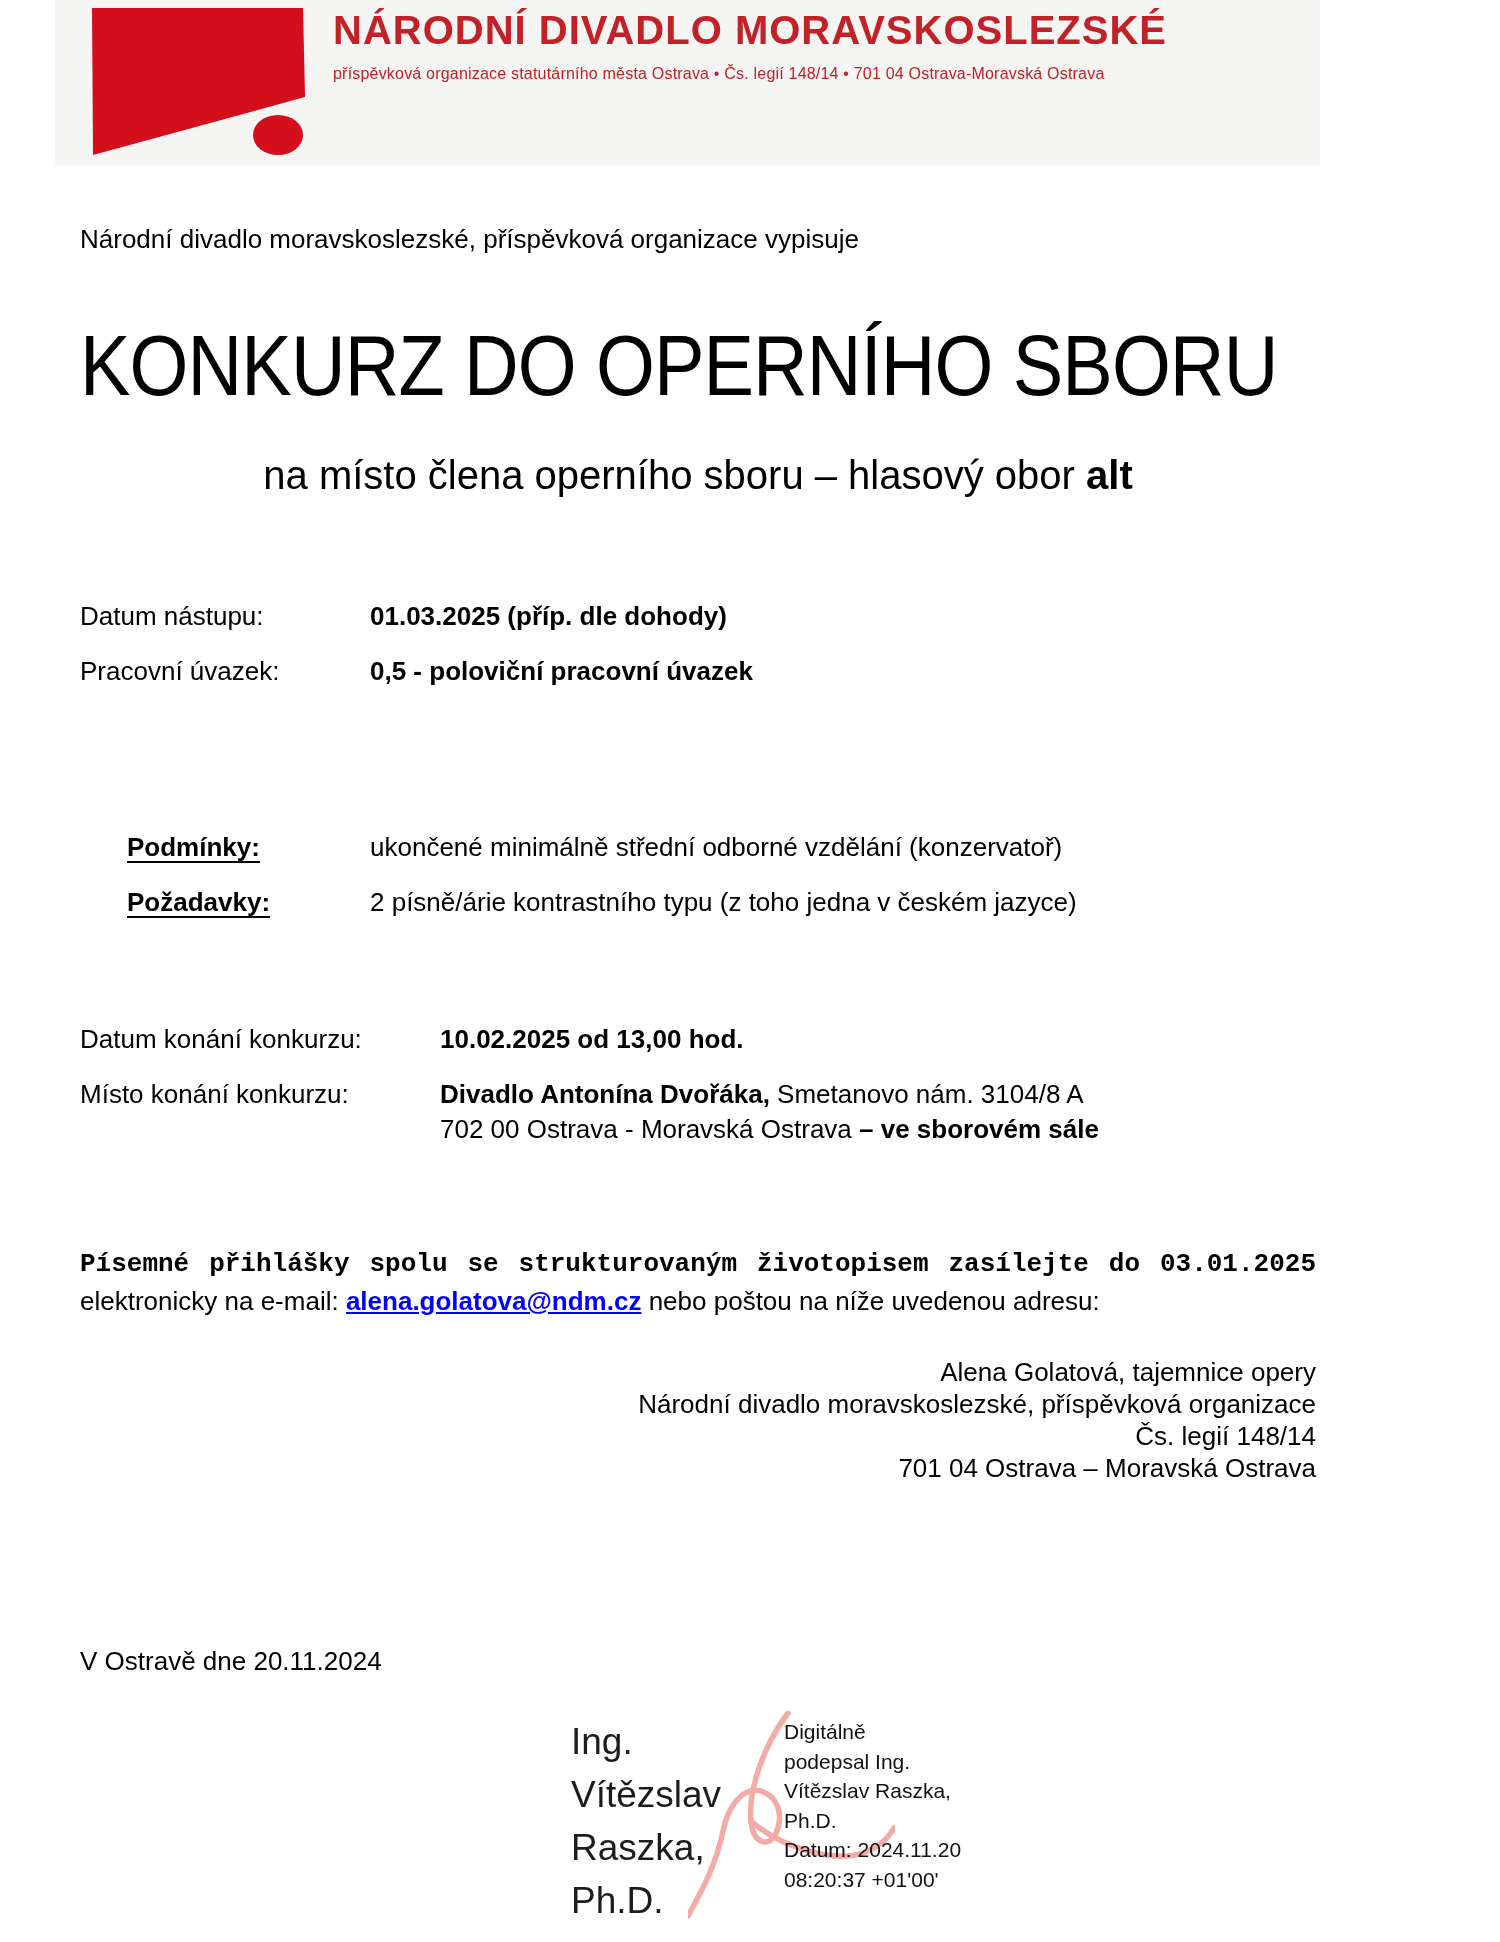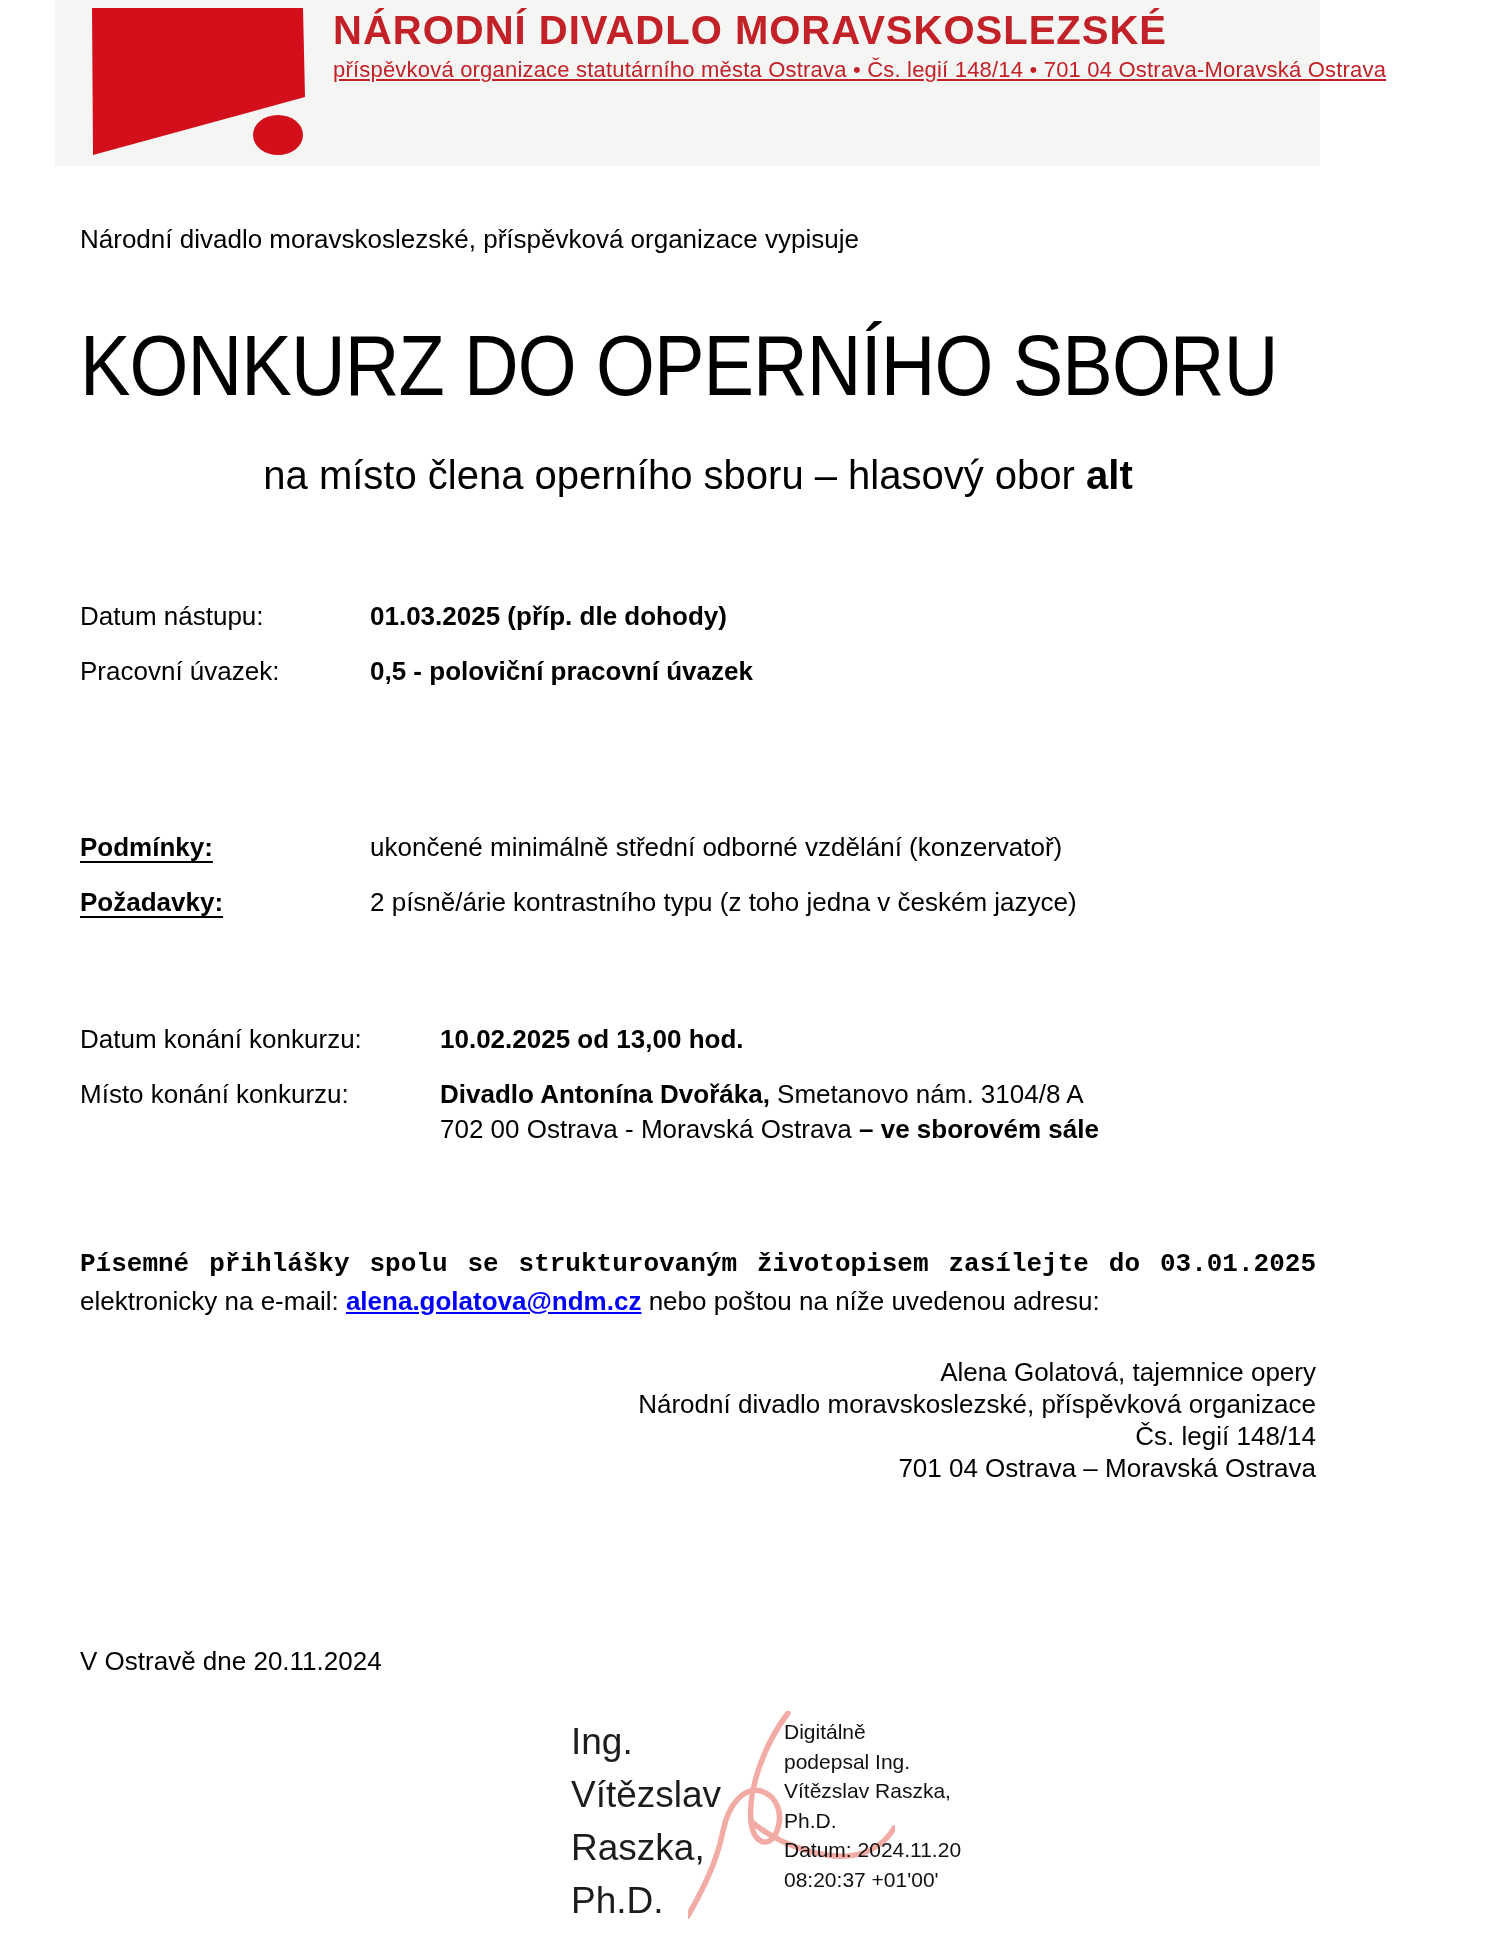--- a/index.html
+++ b/index.html
@@ -20,44 +20,44 @@
     background:#f5f5f4;
   }
   .logo{position:absolute;left:37px;top:7px;}
   .head-text{position:absolute;left:278px;top:8px;}
   .org-name{
     font-size:40px;font-weight:bold;letter-spacing:1px;
     color:var(--brand-red);
     white-space:nowrap;line-height:44px;
   }
   .tagline{
-    font-size:22px;letter-spacing:.2px;
+    font-size:16px;letter-spacing:.2px;
     color:var(--brand-red);
-    white-space:nowrap;margin-top:5px;text-decoration:underline;
+    white-space:nowrap;margin-top:13px;
   }
   
   .content{padding:0 184px 0 80px;}
   .intro{margin-top:58px;line-height:31px;}
   .doc-title{
     margin-top:64px;
     font-size:86px;line-height:92px;
     letter-spacing:-1px;
     white-space:nowrap;
     transform:scaleX(.88);transform-origin:left center;
   }
   .doc-subtitle{
     margin-top:42px;
     font-size:40px;line-height:45px;
     text-align:center;
   }
   .rowgrid{display:grid;grid-template-columns:290px 1fr;row-gap:24px;line-height:31px;}
   .rowgrid.wide{grid-template-columns:360px 1fr;}
   .details-grid{margin-top:103px;}
   .req-grid{margin-top:145px;}
-  .req-grid .lbl{font-weight:bold;text-decoration:underline;text-underline-offset:5px;text-decoration-thickness:2px;}
+  .req-grid .lbl{font-weight:bold;text-decoration:underline;text-underline-offset:5px;text-decoration-thickness:2px;margin-left:47px;}
   .audition-grid{margin-top:106px;}
   .val-b{font-weight:bold;}
   .place-line2{line-height:38px;}
   .application{margin-top:98px;}
   .app-line1{
     font-weight:bold;line-height:37px;
     text-align:justify;text-align-last:justify;font-family:Liberation Mono, monospace;
   }
   .app-line2{line-height:37px;}
   a.email{color:var(--link-blue);font-weight:bold;text-decoration:underline;}

